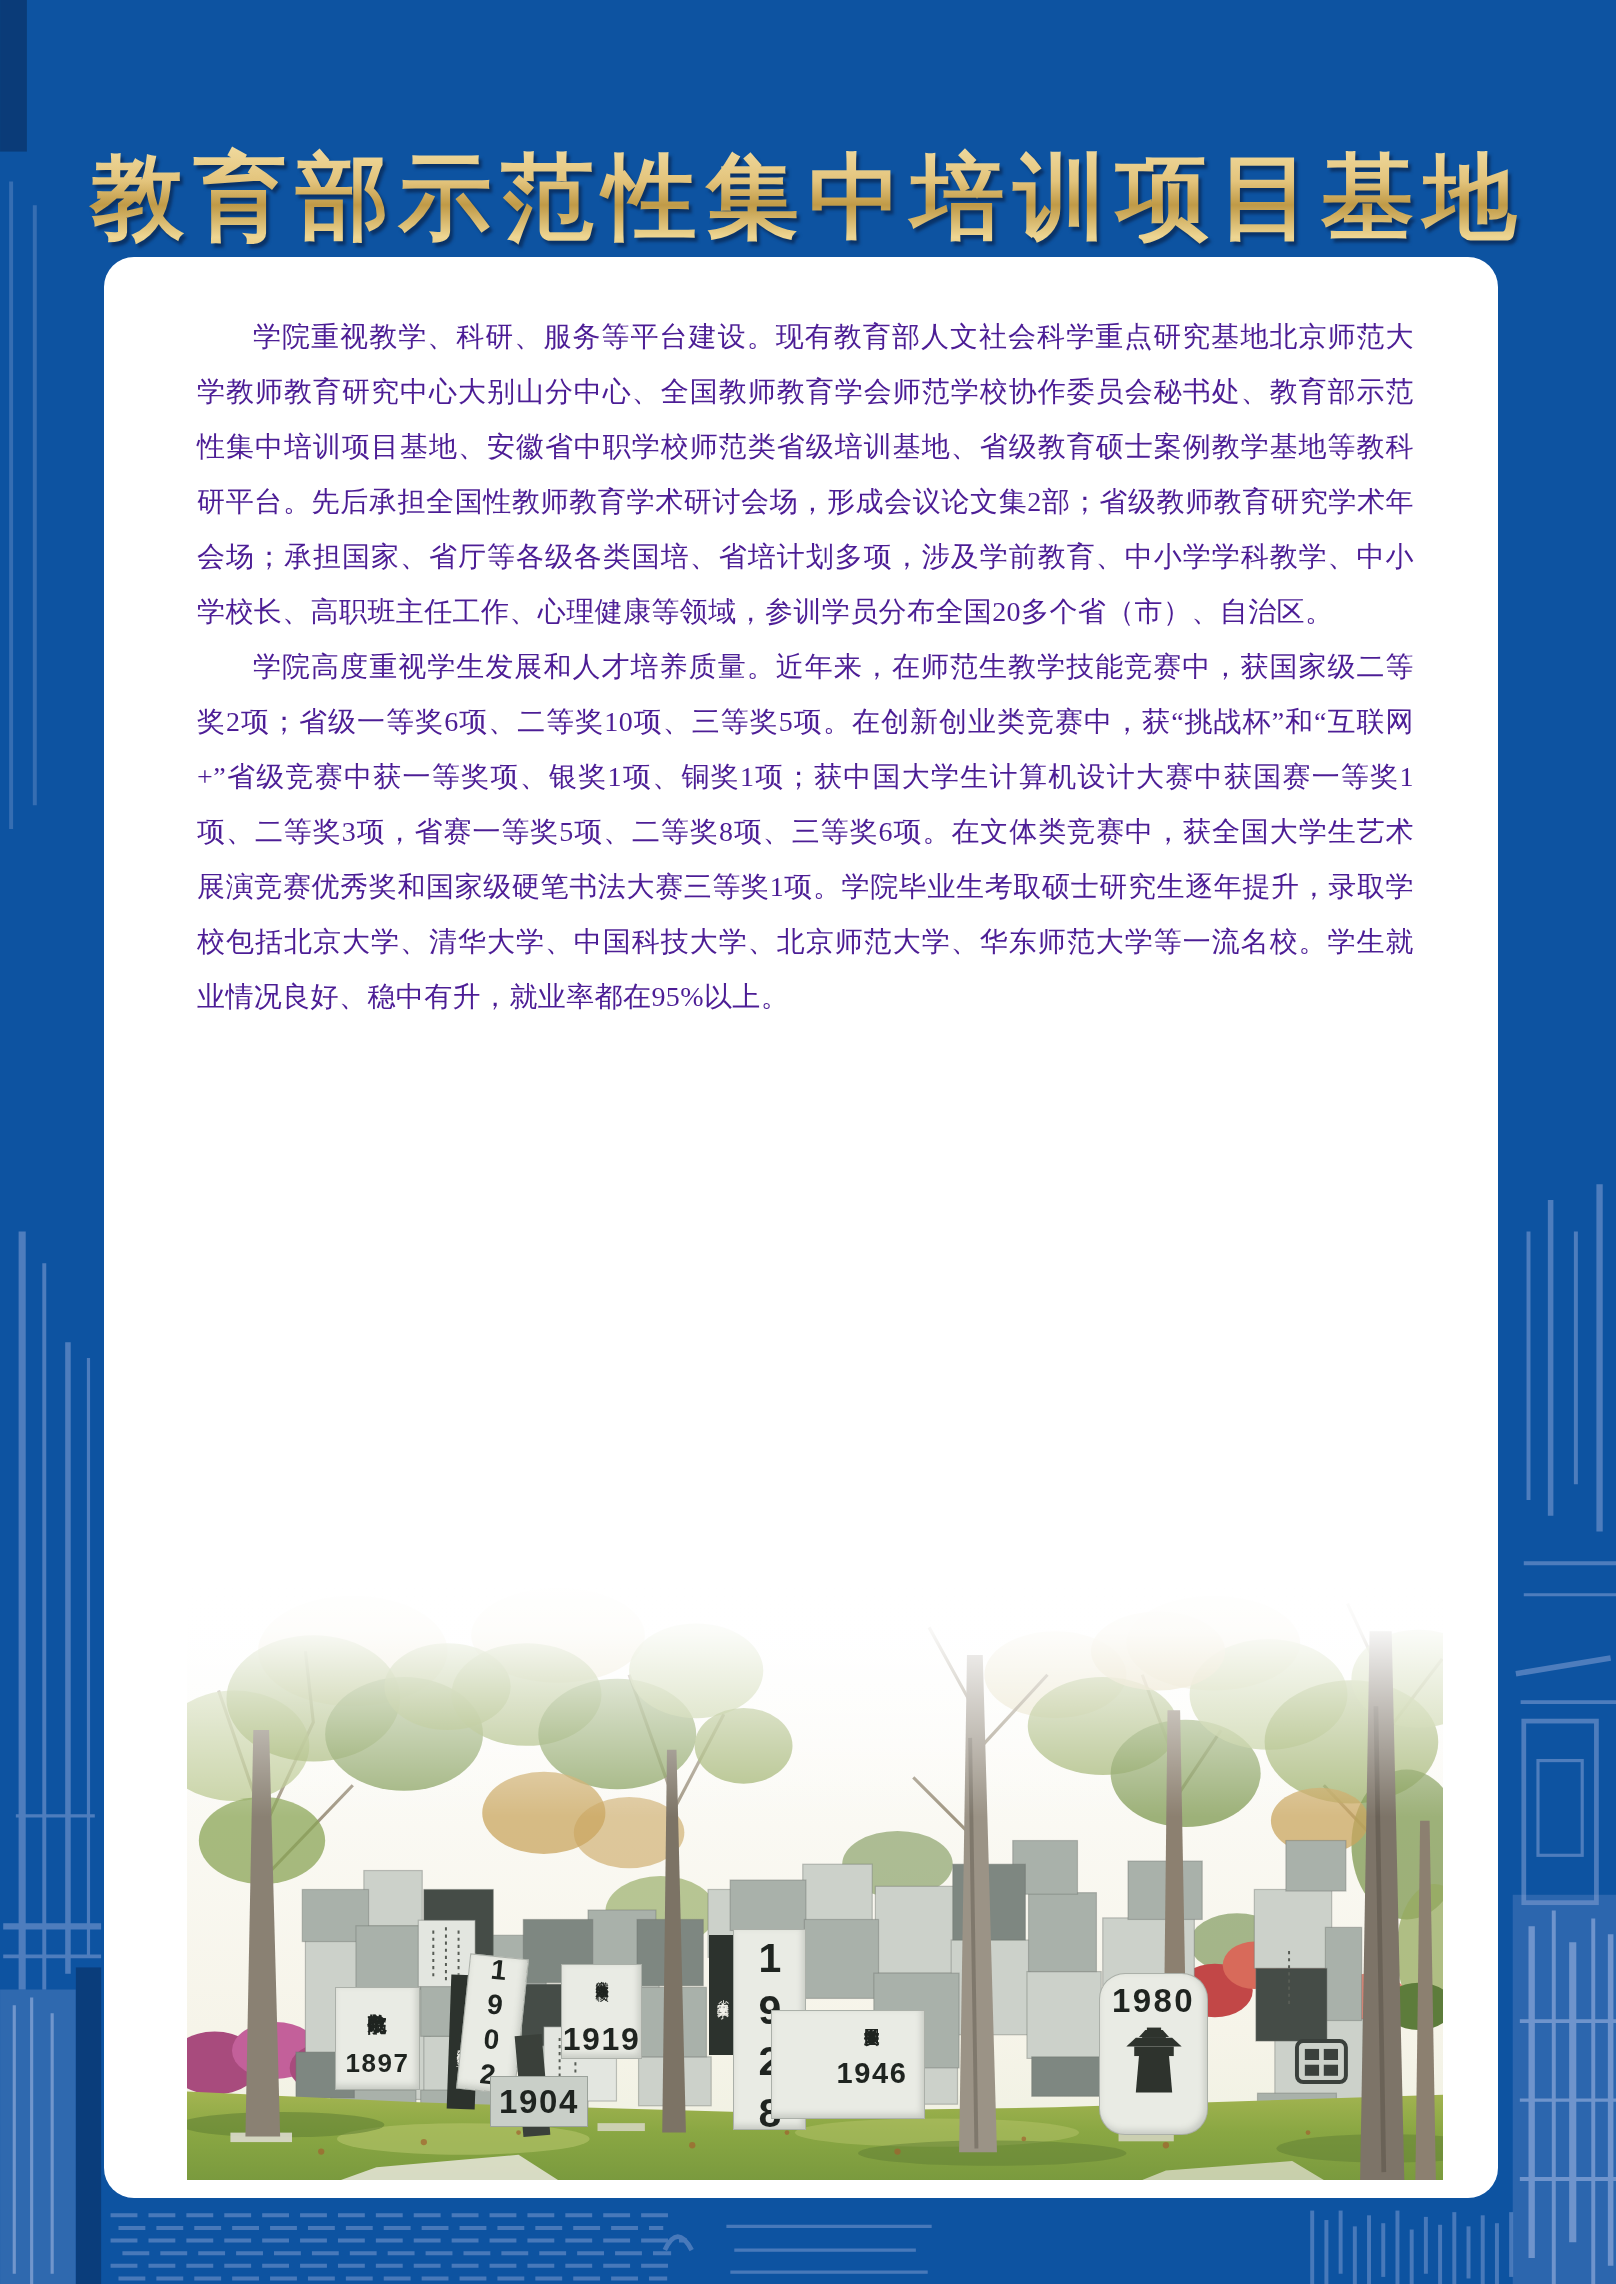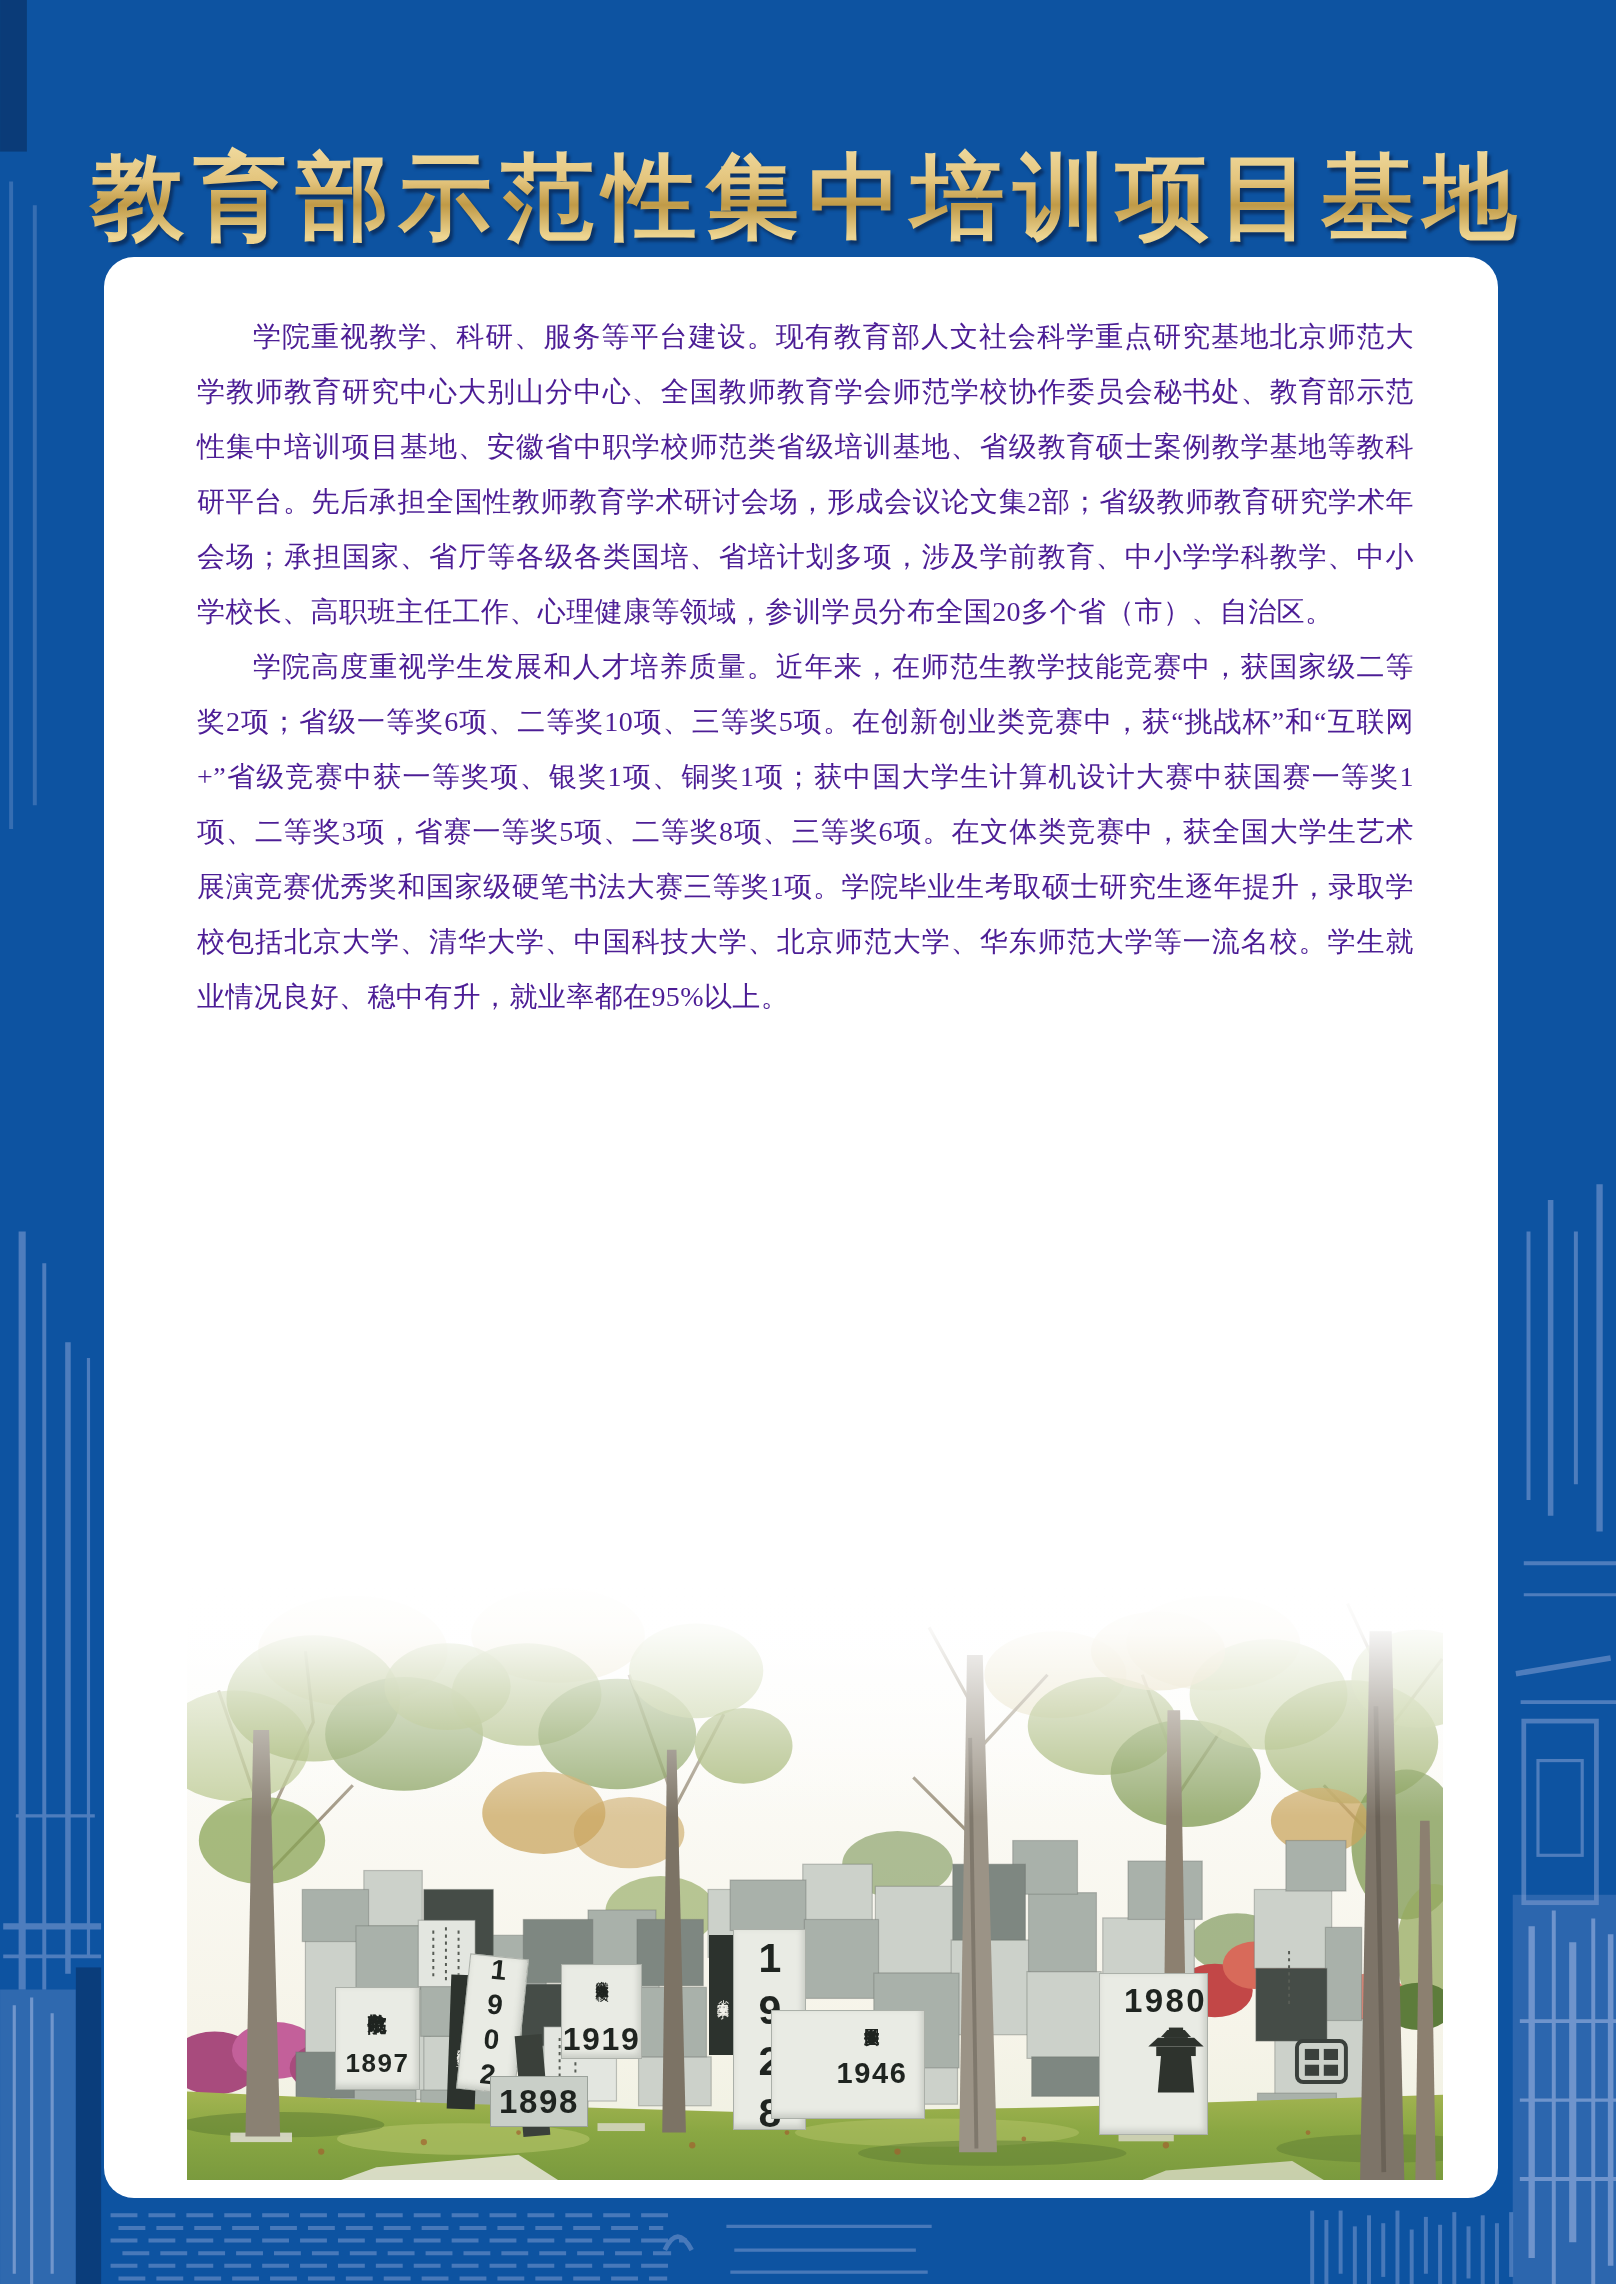--- a/index.html
+++ b/index.html
@@ -46,21 +46,21 @@
   .p1919{left:374px;top:384px;width:79px;height:88px;padding-top:4.7px;
          display:flex;flex-direction:column;align-items:center;}
   .p1919 .lbl{writing-mode:vertical-rl;text-orientation:upright;height:62px;font-size:13.4px;line-height:16.6px;letter-spacing:0.8px;}
   .p1919 .yr{font-size:32px;margin-top:2px;}
   .s1928{left:522px;top:355px;width:27px;height:120px;font-size:12px;}
   .p1928{left:546px;top:349px;width:71px;height:199px;display:flex;align-items:flex-start;justify-content:center;}
   .p1928 .vdig{font-size:41px;letter-spacing:5.5px;margin-top:4.7px;}
   .p1946{left:584px;top:430px;width:104px;height:101px;display:flex;flex-direction:column;align-items:center;justify-content:flex-start;padding-top:6.3px;padding-left:48px;}
   .p1946 .lbl{writing-mode:vertical-rl;text-orientation:upright;height:35px;font-size:15px;line-height:17.4px;font-weight:bold;}
   .p1946 .yr{font-size:29px;margin-top:4.7px;}
-  .p1980{left:912px;top:393px;width:107px;height:152px;display:flex;flex-direction:column;align-items:flex-end;padding-top:8px;}
+  .p1980{left:912px;top:393px;width:107px;height:152px;display:flex;flex-direction:column;align-items:center;padding-top:8px;border-radius:26px;}
   .p1980 .yr{font-size:33px;letter-spacing:2.4px;}
   .pagoda{margin-top:6.3px;}
 </style>
 </head>
 <body>
 
 <div class="page">
 
   <svg class="bgpat" viewBox="0 0 2048 2893">
     <g>
@@ -353,21 +353,21 @@
       <div class="ms strip s1902">
         <div class="vtx">安徽大学堂</div>
       </div>
       <div class="ms panel p1902">
         <div class="vdig">1902</div>
       </div>
       <div class="ms strip s1904">
         <div class="vtx">安徽高等学堂</div>
       </div>
       <div class="ms p1904">
-        <div class="hdig">1898</div>
+        <div class="hdig">1904</div>
       </div>
       <div class="ms panel p1919">
         <div class="lbl">安徽公立法政专门学校</div>
         <div class="yr hdig">1919</div>
       </div>
       <div class="ms strip s1928">
         <div class="vtx">省立安徽大学</div>
       </div>
       <div class="ms panel p1928">
         <div class="vdig">1928</div>

